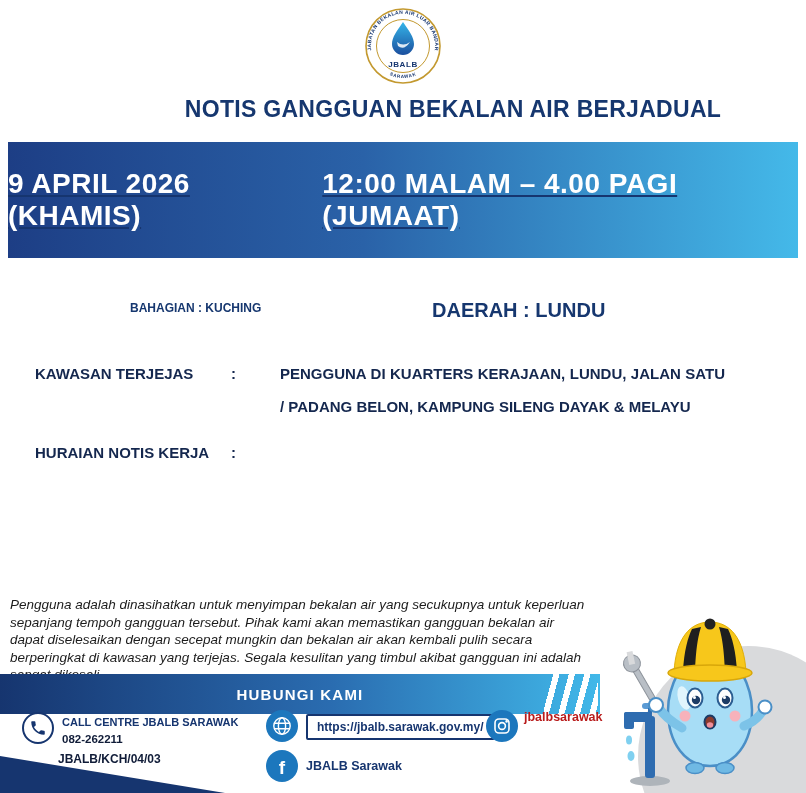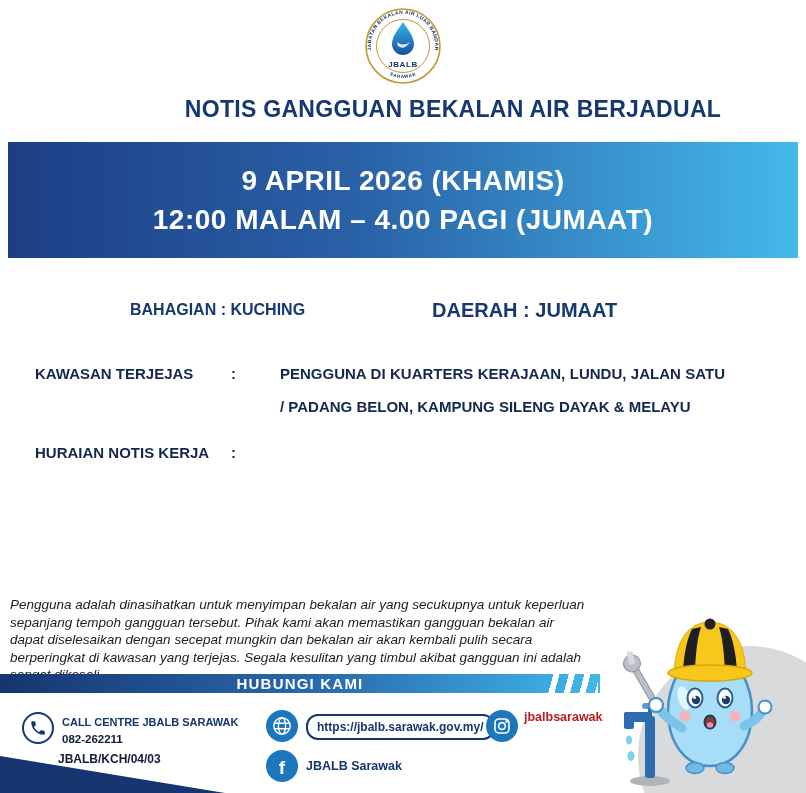--- a/index.html
+++ b/index.html
@@ -10,55 +10,55 @@
   .logo{position:absolute;top:6px;left:363px;width:80px;height:80px;}
   .logo svg text, .logo svg textPath{font-family:"Liberation Sans",sans-serif;}
 
   
   .title{position:absolute;top:96px;left:4px;width:100%;text-align:center;
          font-size:23px;font-weight:bold;color:#16376f;letter-spacing:.3px;padding-left:46px;}
 
   
   .banner{position:absolute;top:142px;left:8px;right:8px;height:116px;
           background:linear-gradient(90deg,#1d3e85 0%,#2a62a8 45%,#44b9e9 100%);
-          display:flex;flex-direction:column;justify-content:center;align-items:center;gap:7px;}
+          display:flex;flex-direction:row;justify-content:center;align-items:center;gap:7px;text-decoration:underline;}
   .banner .line{color:#fff;font-size:28px;font-weight:bold;letter-spacing:.5px;}
 
   
-  .region-bahagian{position:absolute;top:301px;left:130px;font-size:16px;font-weight:bold;color:#16376f;}
+  .region-bahagian{position:absolute;top:301px;left:130px;font-size:12px;font-weight:bold;color:#16376f;}
   .region-daerah{position:absolute;top:299px;left:432px;font-size:20px;font-weight:bold;color:#16376f;}
 
   
   .d-label{position:absolute;left:35px;width:190px;font-size:15px;font-weight:bold;color:#14274e;}
   .d-colon{position:absolute;left:231px;font-size:15px;font-weight:bold;color:#14274e;}
   .d-value{position:absolute;left:280px;width:445px;font-size:15px;font-weight:bold;color:#14274e;
            line-height:33px;text-align:justify;text-align-last:left;}
   .row1-label{top:365px;} .row1-colon{top:365px;} .row1-value{top:357px;}
   .row2-label{top:444px;} .row2-colon{top:444px;} .row2-value{top:436px;}
 
   
   .disclaimer{position:absolute;left:10px;top:596px;width:578px;font-size:13.5px;font-style:italic;
               color:#1c1c1c;line-height:17.5px;}
 
   
-  .contact-banner{position:absolute;left:0;top:674px;width:600px;height:19px;
+  .contact-banner{position:absolute;left:0;top:674px;width:600px;height:40px;
                   background:linear-gradient(90deg,#16356f 0%,#2a6cb0 55%,#41b8e9 100%);
                   display:flex;align-items:center;justify-content:center;}
   .contact-banner .heading{color:#fff;font-weight:bold;font-size:15px;letter-spacing:1.2px;}
   .stripes{position:absolute;right:2px;top:0;width:54px;height:100%;
            background:repeating-linear-gradient(105deg,transparent 0 9px,#ffffff 9px 15px);}
 
   
   .phone-icon{position:absolute;left:22px;top:712px;width:32px;height:32px;border:2.5px solid #16356f;
               border-radius:50%;display:flex;align-items:center;justify-content:center;box-sizing:border-box;}
   .call-label{position:absolute;left:62px;top:716px;width:185px;font-size:11px;font-weight:bold;color:#16356f;}
   .call-phone{position:absolute;left:62px;top:733px;font-size:11.5px;font-weight:bold;color:#101c38;}
   .ref-code{position:absolute;left:58px;top:752px;font-size:12px;font-weight:bold;color:#101c38;}
   .globe-icon{position:absolute;left:266px;top:710px;width:32px;height:32px;}
-  .url-pill{position:absolute;left:306px;top:714px;border:2px solid #16356f;border-radius:12px;
+  .url-pill{position:absolute;left:306px;top:714px;border:2px solid #16356f;border-radius:2px;
             padding:4px 9px;font-size:12px;font-weight:bold;color:#16356f;background:#fff;}
   .insta-icon{position:absolute;left:486px;top:710px;width:32px;height:32px;}
   .insta-handle{position:absolute;left:524px;top:695px;font-size:12.5px;font-weight:bold;color:#b91c1c;margin-top:15px;}
   .fb-icon{position:absolute;left:266px;top:750px;width:32px;height:32px;}
   .fb-label{position:absolute;left:306px;top:759px;font-size:12.5px;font-weight:bold;color:#16356f;}
   .fb-icon text{font-family:"Liberation Sans",sans-serif;}
 
   
   .corner-triangle{position:absolute;left:0;top:756px;width:225px;height:37px;background:#16356f;
                    clip-path:polygon(0 0,100% 100%,0 100%);}
@@ -98,21 +98,21 @@
   </div>
 
   <div class="title">NOTIS GANGGUAN BEKALAN AIR BERJADUAL</div>
 
   <div class="banner">
     <div class="line">9 APRIL 2026 (KHAMIS)</div>
     <div class="line">12:00 MALAM – 4.00 PAGI (JUMAAT)</div>
   </div>
 
   <div class="region-bahagian">BAHAGIAN : KUCHING</div>
-  <div class="region-daerah">DAERAH : JUMAAT</div>
+  <div class="region-daerah">DAERAH : LUNDU</div>
 
   <div class="d-label row1-label">KAWASAN TERJEJAS</div>
   <div class="d-colon row1-colon">:</div>
   <div class="d-value row1-value">PENGGUNA DI KUARTERS KERAJAAN, LUNDU, JALAN SATU / PADANG BELON, KAMPUNG SILENG DAYAK &amp; MELAYU</div>
 
   <div class="d-label row2-label">HURAIAN NOTIS KERJA</div>
   <div class="d-colon row2-colon">:</div>
 
   <div class="disclaimer">Pengguna adalah dinasihatkan untuk menyimpan bekalan air yang secukupnya untuk keperluan sepanjang tempoh gangguan tersebut. Pihak kami akan memastikan gangguan bekalan air dapat diselesaikan dengan secepat mungkin dan bekalan air akan kembali pulih secara berperingkat di kawasan yang terjejas. Segala kesulitan yang timbul akibat gangguan ini adalah sangat dikesali.</div>
 

